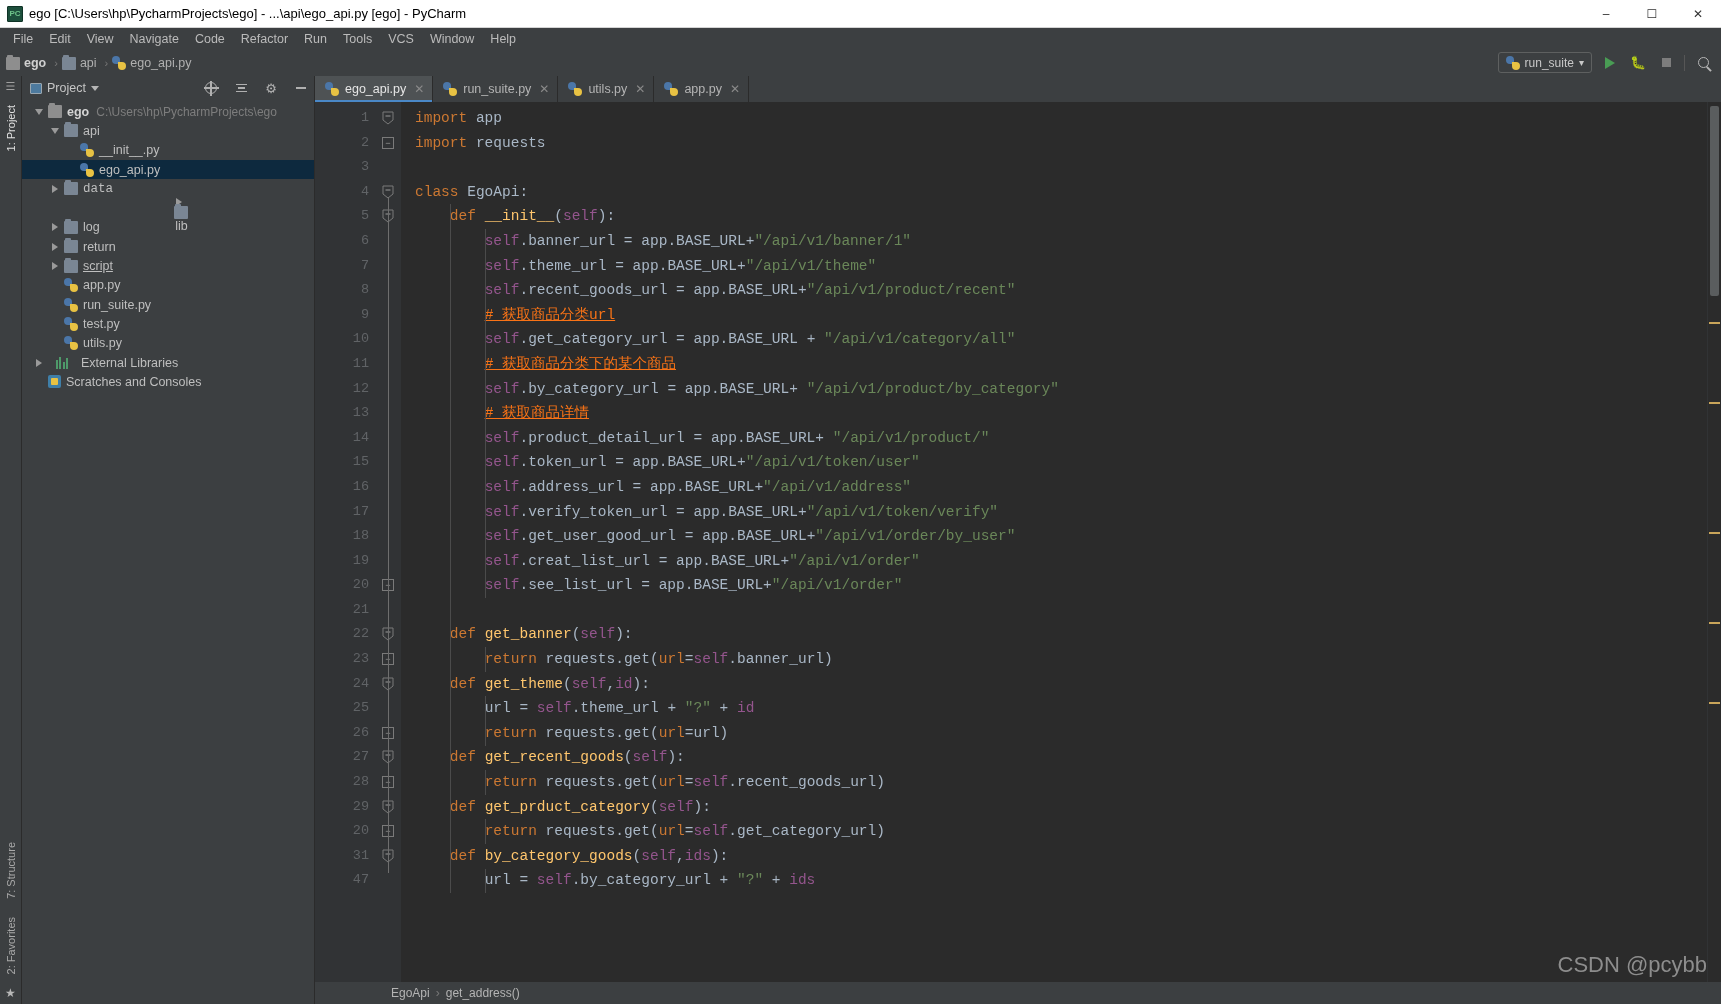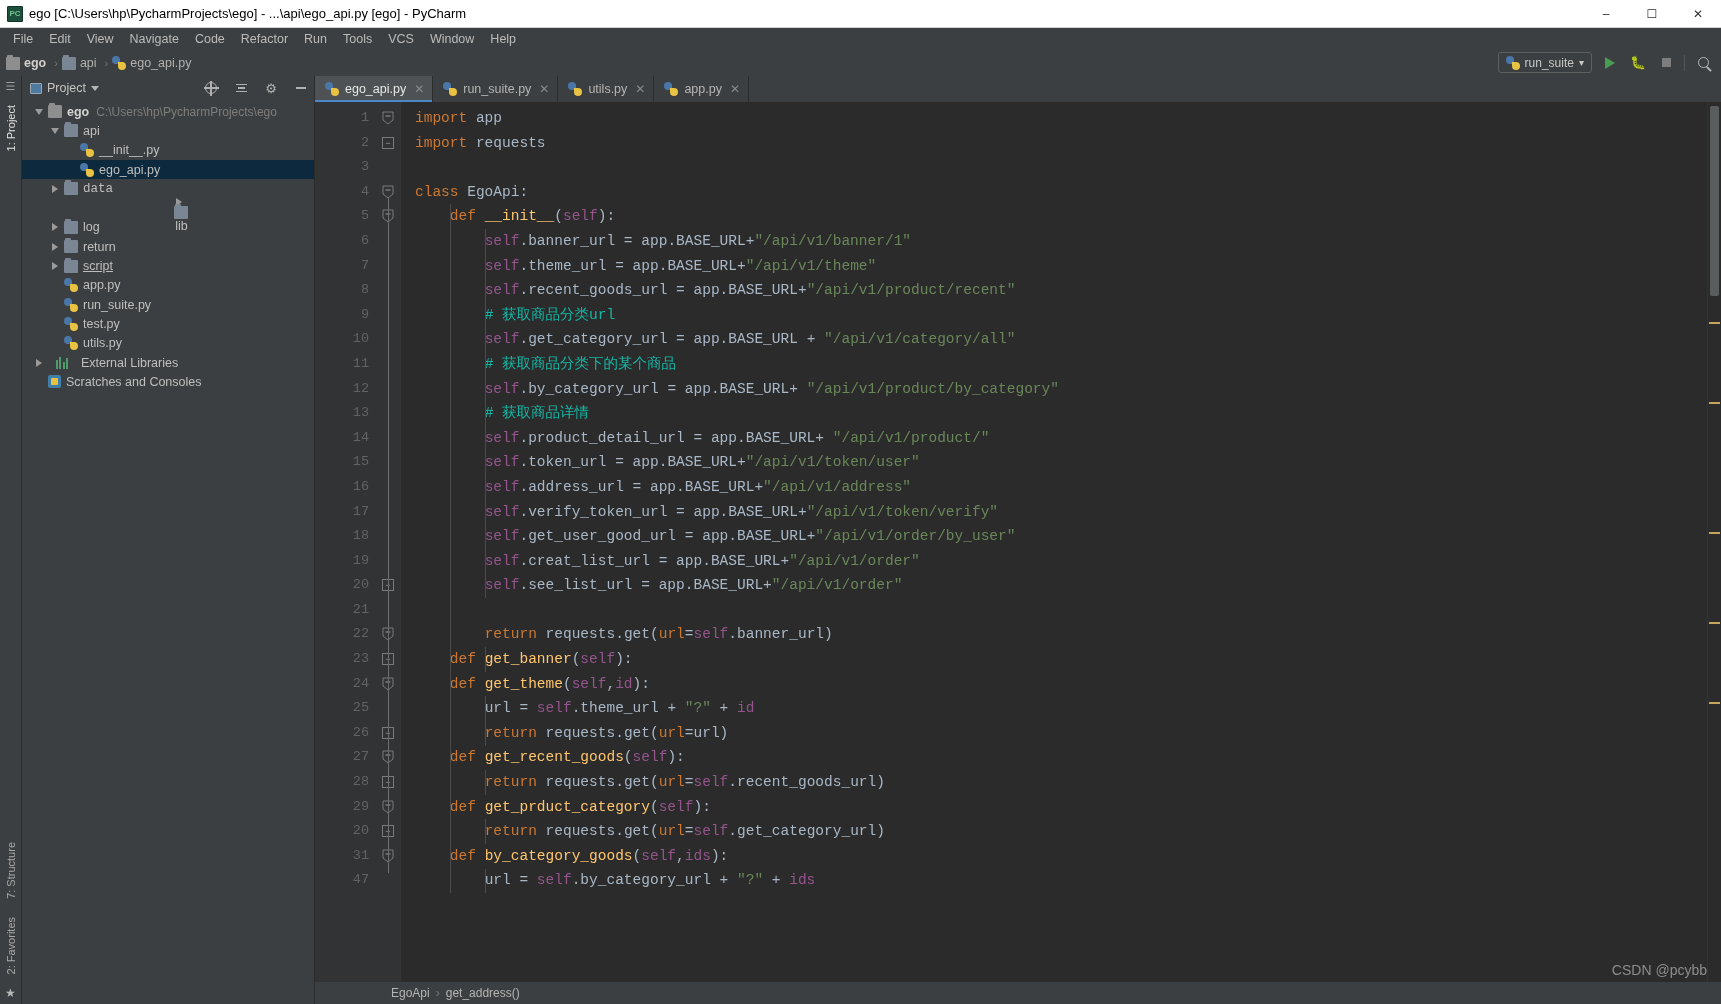--- a/index.html
+++ b/index.html
@@ -234,21 +234,21 @@
   }
   
   #indentguides { position: absolute; top: 4px; left: 0; bottom: 0; width: 100%; pointer-events: none; }
   #indentguides i { position: absolute; width: 1px; background: #4b4b4b; }
 
   
   .kw  { color: #cc7832; }
   .fn  { color: #ffc66d; }           
   .self{ color: #94558d; }           
   .str { color: #6a8759; }           
-  .cmt { color: #14b8a6; }
+  .cmt { color: #f97316; text-decoration: underline; }
   .op  { color: #a9b7c6; }
   .kwarg { color: #cc7832; }         
   .ident { color: #a9b7c6; }
 
   
   #editorcrumb {
     height: 22px; background: #3c3f41; display: flex; align-items: center;
     font-size: 12px; color: #b4b4b4; padding-left: 76px; gap: 6px; flex: none;
   }
 
@@ -259,21 +259,21 @@
   }
   #rightbar .scroll-thumb {
     position: absolute; top: 4px; left: 2px; width: 9px; height: 190px;
     background: #5a5d5e; border-radius: 2px;
   }
   #rightbar .mark {
     position: absolute; left: 1px; width: 11px; height: 2px; background: #c9a55a;
   }
   .watermark {
     position: absolute; right: 14px; bottom: 26px;
-    font-size: 14px; color: #8d8d8d; font-family: "Liberation Sans", sans-serif;
+    font-size: 22px; color: #8d8d8d; font-family: "Liberation Sans", sans-serif;
   }
   .star-icon { color: #b8b8b8; font-size: 12px; }
 </style>
 </head>
 <body>
 
 <div id="titlebar">
   <div class="tb-icon">PC</div>
   <div class="tb-title">ego [C:\Users\hp\PycharmProjects\ego] - ...\api\ego_api.py [ego] - PyCharm</div>
   <div class="win-btns">
@@ -676,22 +676,22 @@
           <div class="cline">        <span class="self">self</span><span class="op">.</span><span class="ident">by_category_url</span> <span class="op">=</span> <span class="ident">app</span><span class="op">.</span><span class="ident">BASE_URL</span><span class="op">+</span> <span class="str">"/api/v1/product/by_category"</span></div>
           <div class="cline">        <span class="cmt"># 获取商品详情</span></div>
           <div class="cline">        <span class="self">self</span><span class="op">.</span><span class="ident">product_detail_url</span> <span class="op">=</span> <span class="ident">app</span><span class="op">.</span><span class="ident">BASE_URL</span><span class="op">+</span> <span class="str">"/api/v1/product/"</span></div>
           <div class="cline">        <span class="self">self</span><span class="op">.</span><span class="ident">token_url</span> <span class="op">=</span> <span class="ident">app</span><span class="op">.</span><span class="ident">BASE_URL</span><span class="op">+</span><span class="str">"/api/v1/token/user"</span></div>
           <div class="cline">        <span class="self">self</span><span class="op">.</span><span class="ident">address_url</span> <span class="op">=</span> <span class="ident">app</span><span class="op">.</span><span class="ident">BASE_URL</span><span class="op">+</span><span class="str">"/api/v1/address"</span></div>
           <div class="cline">        <span class="self">self</span><span class="op">.</span><span class="ident">verify_token_url</span> <span class="op">=</span> <span class="ident">app</span><span class="op">.</span><span class="ident">BASE_URL</span><span class="op">+</span><span class="str">"/api/v1/token/verify"</span></div>
           <div class="cline">        <span class="self">self</span><span class="op">.</span><span class="ident">get_user_good_url</span> <span class="op">=</span> <span class="ident">app</span><span class="op">.</span><span class="ident">BASE_URL</span><span class="op">+</span><span class="str">"/api/v1/order/by_user"</span></div>
           <div class="cline">        <span class="self">self</span><span class="op">.</span><span class="ident">creat_list_url</span> <span class="op">=</span> <span class="ident">app</span><span class="op">.</span><span class="ident">BASE_URL</span><span class="op">+</span><span class="str">"/api/v1/order"</span></div>
           <div class="cline">        <span class="self">self</span><span class="op">.</span><span class="ident">see_list_url</span> <span class="op">=</span> <span class="ident">app</span><span class="op">.</span><span class="ident">BASE_URL</span><span class="op">+</span><span class="str">"/api/v1/order"</span></div>
           <div class="cline">&nbsp;</div>
+          <div class="cline">    <span class="kw">def</span> <span class="fn">get_banner</span><span class="op">(</span><span class="self">self</span><span class="op">):</span></div>
           <div class="cline">        <span class="kw">return</span> <span class="ident">requests</span><span class="op">.</span><span class="ident">get</span><span class="op">(</span><span class="kwarg">url</span><span class="op">=</span><span class="self">self</span><span class="op">.</span><span class="ident">banner_url</span><span class="op">)</span></div>
-          <div class="cline">    <span class="kw">def</span> <span class="fn">get_banner</span><span class="op">(</span><span class="self">self</span><span class="op">):</span></div>
           <div class="cline">    <span class="kw">def</span> <span class="fn">get_theme</span><span class="op">(</span><span class="self">self</span><span class="op">,</span><span class="self">id</span><span class="op">):</span></div>
           <div class="cline">        <span class="ident">url</span> <span class="op">=</span> <span class="self">self</span><span class="op">.</span><span class="ident">theme_url</span> <span class="op">+</span> <span class="str">"?"</span> <span class="op">+</span> <span class="self">id</span></div>
           <div class="cline">        <span class="kw">return</span> <span class="ident">requests</span><span class="op">.</span><span class="ident">get</span><span class="op">(</span><span class="kwarg">url</span><span class="op">=</span><span class="ident">url</span><span class="op">)</span></div>
           <div class="cline">    <span class="kw">def</span> <span class="fn">get_recent_goods</span><span class="op">(</span><span class="self">self</span><span class="op">):</span></div>
           <div class="cline">        <span class="kw">return</span> <span class="ident">requests</span><span class="op">.</span><span class="ident">get</span><span class="op">(</span><span class="kwarg">url</span><span class="op">=</span><span class="self">self</span><span class="op">.</span><span class="ident">recent_goods_url</span><span class="op">)</span></div>
           <div class="cline">    <span class="kw">def</span> <span class="fn">get_prduct_category</span><span class="op">(</span><span class="self">self</span><span class="op">):</span></div>
           <div class="cline">        <span class="kw">return</span> <span class="ident">requests</span><span class="op">.</span><span class="ident">get</span><span class="op">(</span><span class="kwarg">url</span><span class="op">=</span><span class="self">self</span><span class="op">.</span><span class="ident">get_category_url</span><span class="op">)</span></div>
           <div class="cline">    <span class="kw">def</span> <span class="fn">by_category_goods</span><span class="op">(</span><span class="self">self</span><span class="op">,</span><span class="self">ids</span><span class="op">):</span></div>
           <div class="cline">        <span class="ident">url</span> <span class="op">=</span> <span class="self">self</span><span class="op">.</span><span class="ident">by_category_url</span> <span class="op">+</span> <span class="str">"?"</span> <span class="op">+</span> <span class="self">ids</span></div>
         </div>

